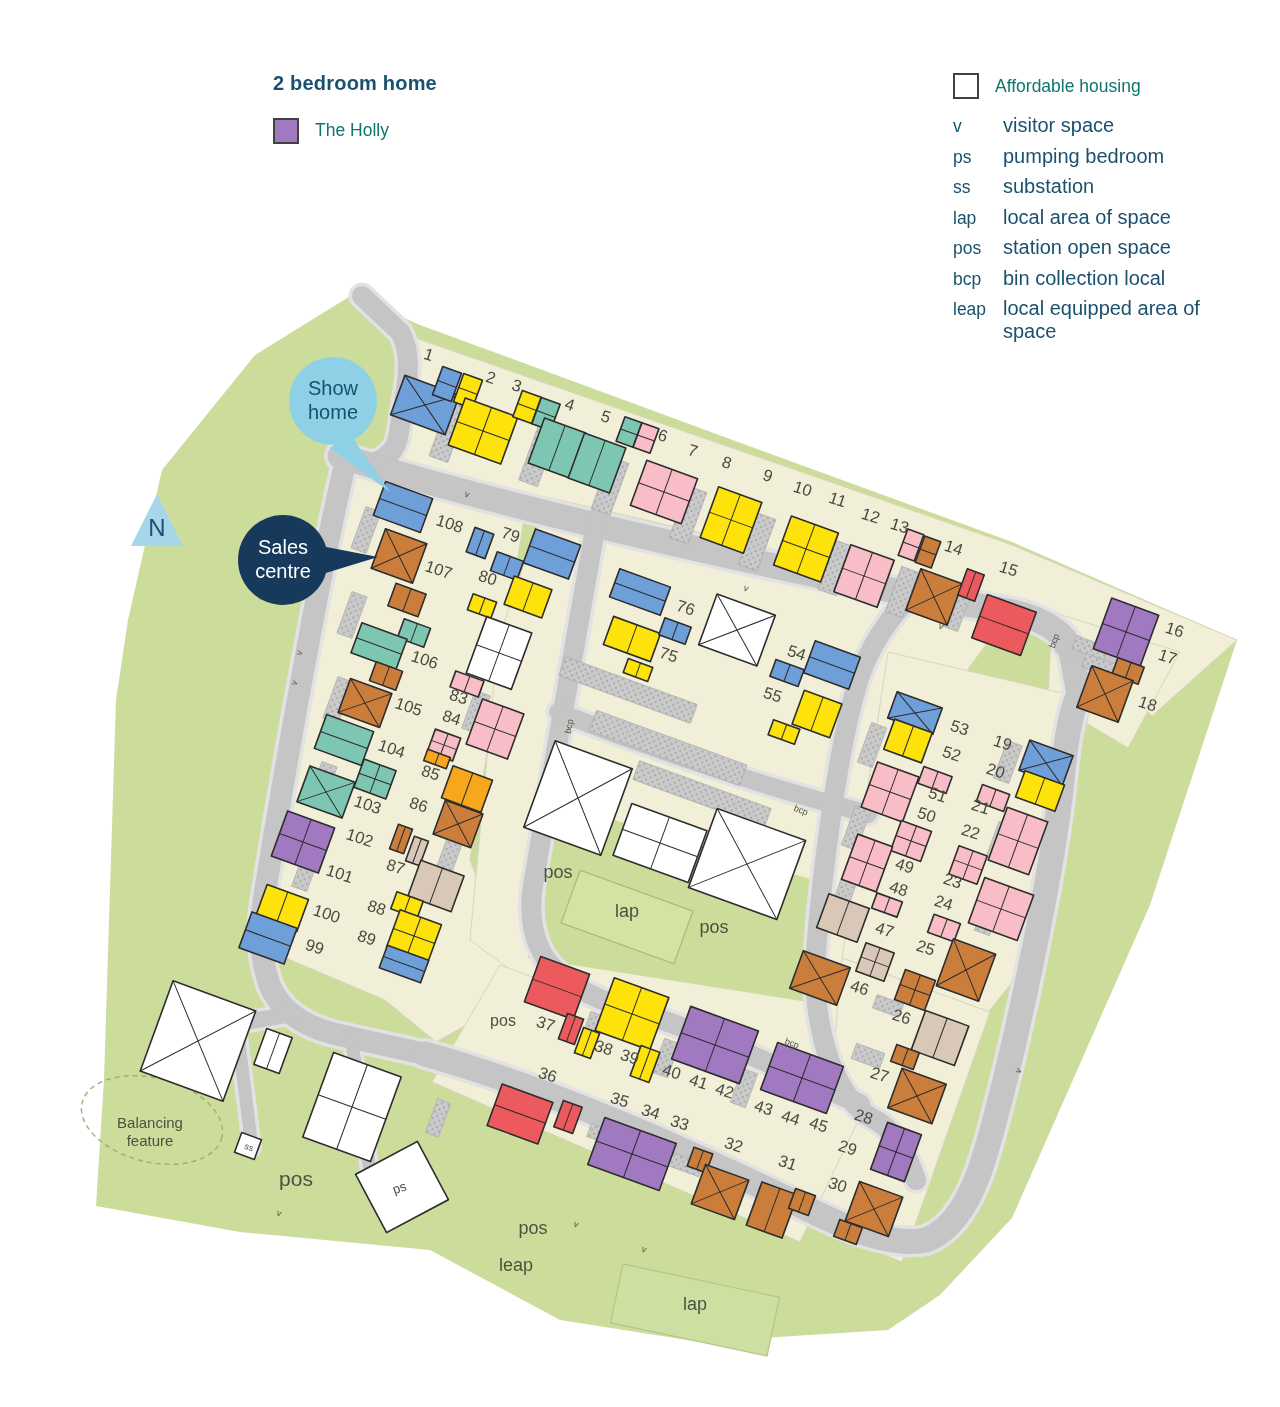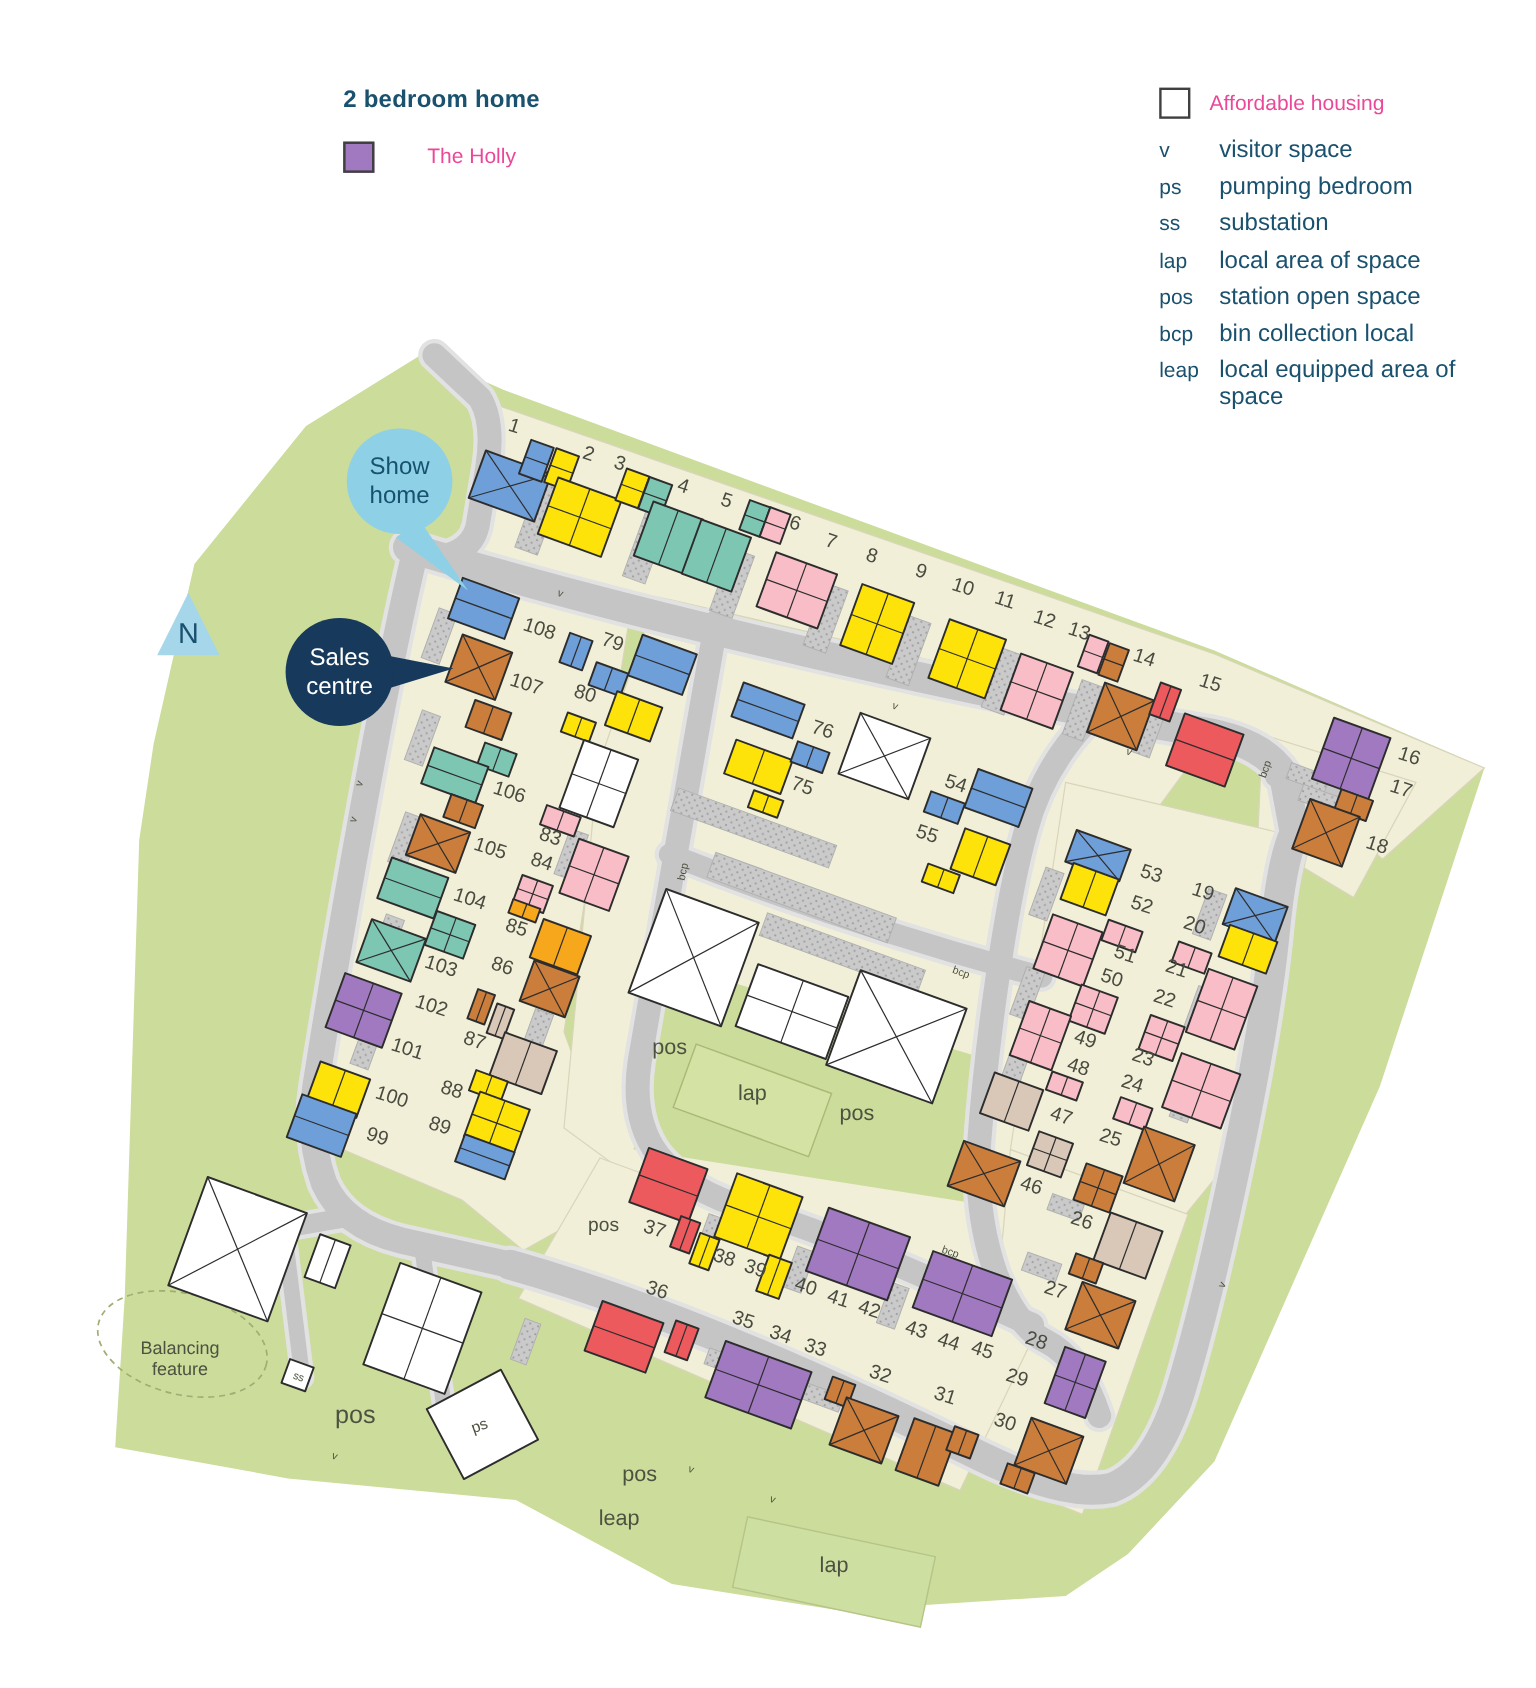--- a/index.html
+++ b/index.html
@@ -1,23 +1,23 @@
 <!DOCTYPE html>
 <html><head>
 <meta charset="utf-8">
 <style>
   html,body{margin:0;padding:0;background:#ffffff;}
   body{width:1280px;height:1407px;position:relative;font-family:"Liberation Sans",sans-serif;}
   #site{position:absolute;left:0;top:0;}
-  #legend{position:absolute;left:16px;top:0;width:1016px;height:340px;}
+  #legend{position:absolute;left:3px;top:0;width:1016px;height:340px;}
   .lcol{position:absolute;top:72px;}
   .ltitle{font-size:20px;font-weight:bold;color:#1a516e;letter-spacing:.2px;}
-  .litem{display:flex;align-items:center;margin-top:22px;height:27px;gap:28px;}
+  .litem{display:flex;align-items:center;margin-top:22px;height:27px;}
   .swatch{width:26px;height:26px;border:2px solid #404040;box-sizing:border-box;margin-right:16px;flex:none;}
-  .lname{font-size:17.5px;color:#ec4899;}
+  .lname{font-size:17.5px;color:#0f766e;}
   #legend-right{position:absolute;left:950px;top:72px;width:300px;}
   .affrow{display:flex;align-items:center;height:28px;margin-bottom:14px;}
   .abbrow{display:flex;align-items:baseline;height:30.5px;}
   .abbr{font-size:17.5px;color:#1a516e;width:50px;flex:none;}
   .desc{font-size:20px;color:#1a516e;}
   text{font-family:"Liberation Sans",sans-serif;}
 </style>
 </head>
 <body>
 

